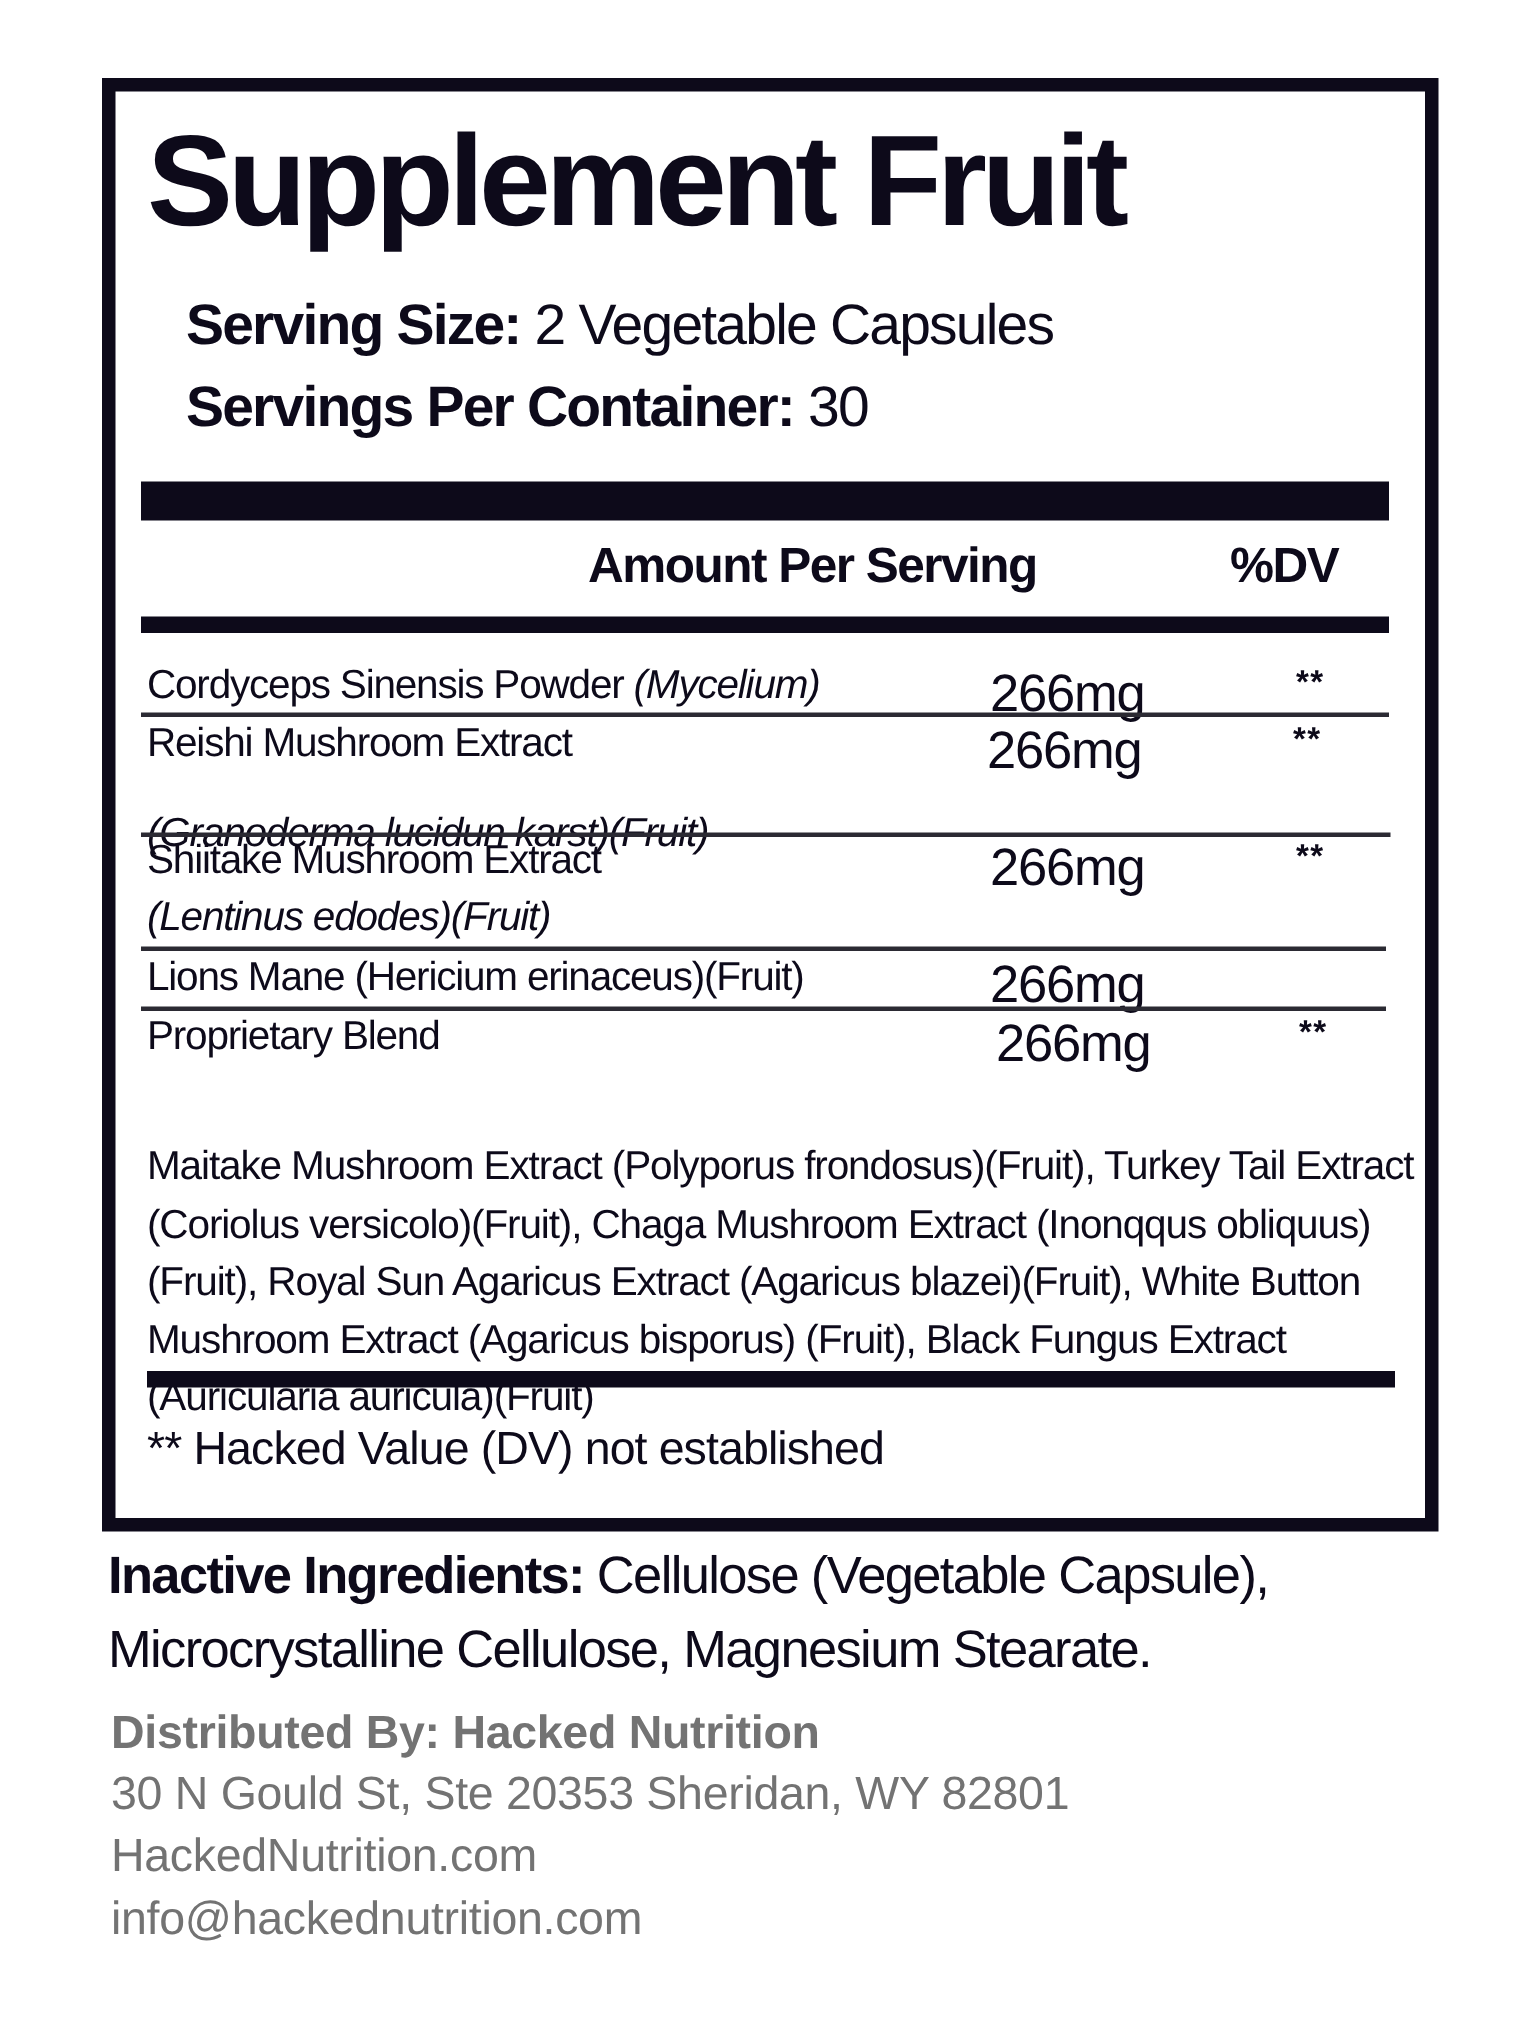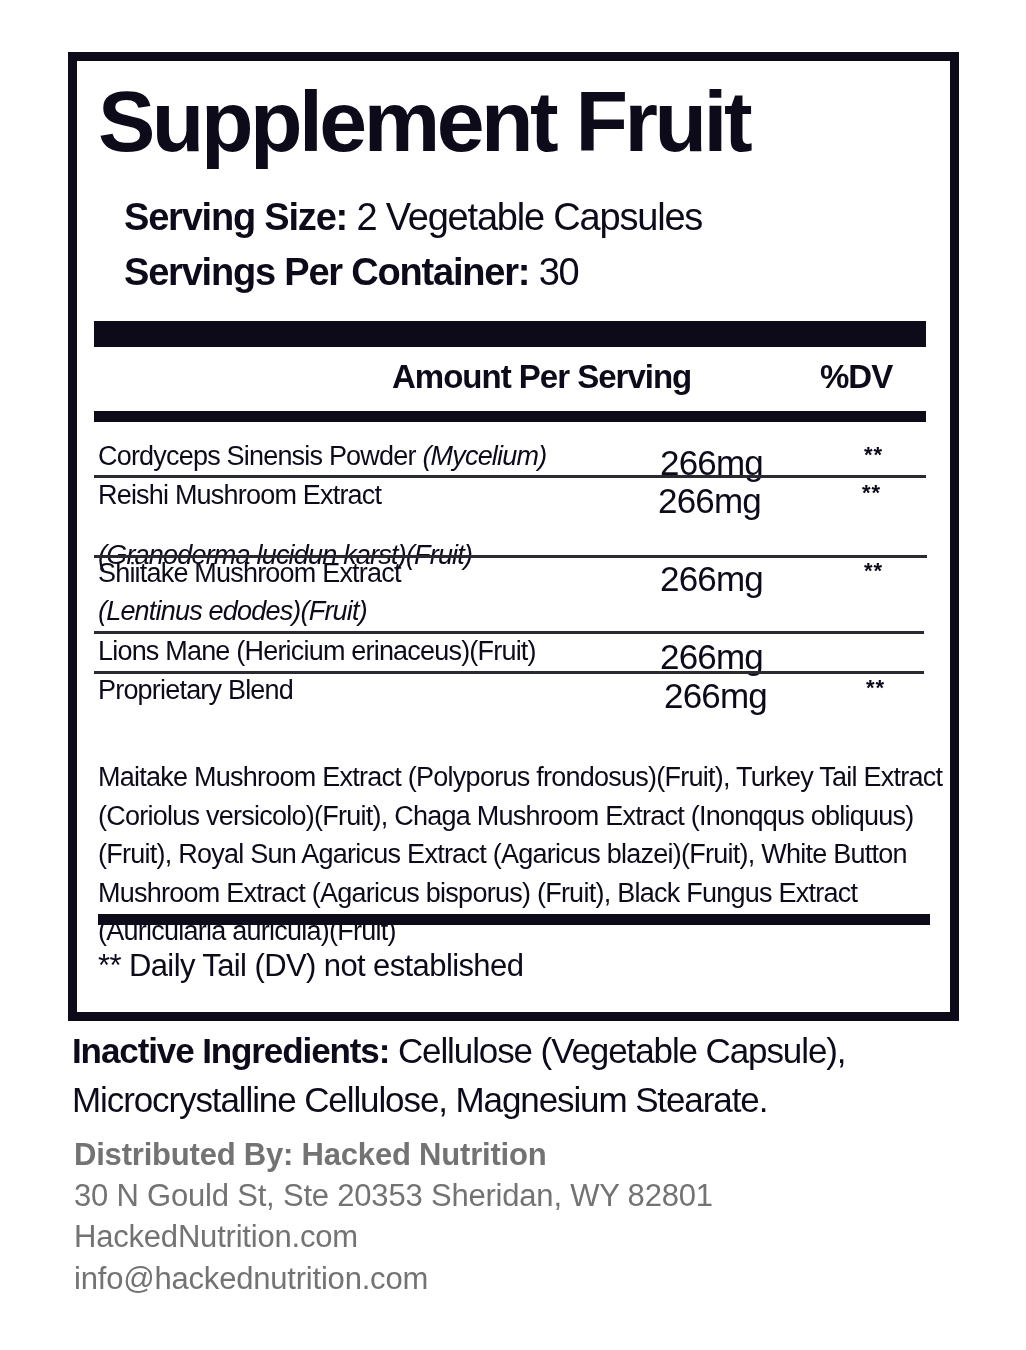--- a/index.html
+++ b/index.html
@@ -71,21 +71,21 @@
 <div class="rule" style="left:94px; top:671px; width:830px;"></div>
 
 <div class="abs row" style="left:98px; top:677px;">Proprietary Blend</div>
 <div class="abs amt" style="left:664px; top:678px;">266mg</div>
 <div class="abs dv" style="left:866px; top:677px;">**</div>
 
 <div class="blend">Maitake Mushroom Extract (Polyporus frondosus)(Fruit), Turkey Tail Extract (Coriolus versicolo)(Fruit), Chaga Mushroom Extract (Inonqqus obliquus)(Fruit), Royal Sun Agaricus Extract (Agaricus blazei)(Fruit), White Button Mushroom Extract (Agaricus bisporus) (Fruit), Black Fungus Extract (Auricularia auricula)(Fruit)</div>
 
 <div class="bar" style="left:98px; top:914px; width:832px; height:11px;"></div>
 
-<div class="abs foot" style="left:98px; top:950px;">** Daily Tail (DV) not established</div>
+<div class="abs foot" style="left:98px; top:950px;">** Hacked Value (DV) not established</div>
 
 <div class="abs inactive" style="left:72px; top:1033px;">
   <b>Inactive Ingredients:</b><span> Cellulose (Vegetable Capsule),</span>
 </div>
 <div class="abs inactive" style="left:72px; top:1082px;">Microcrystalline Cellulose, Magnesium Stearate.</div>
 
 <div class="abs dist" style="left:74px; top:1139px;">
   <b>Distributed By: Hacked Nutrition</b>
 </div>
 <div class="abs dist" style="left:74px; top:1180px;">30 N Gould St, Ste 20353 Sheridan, WY 82801</div>

